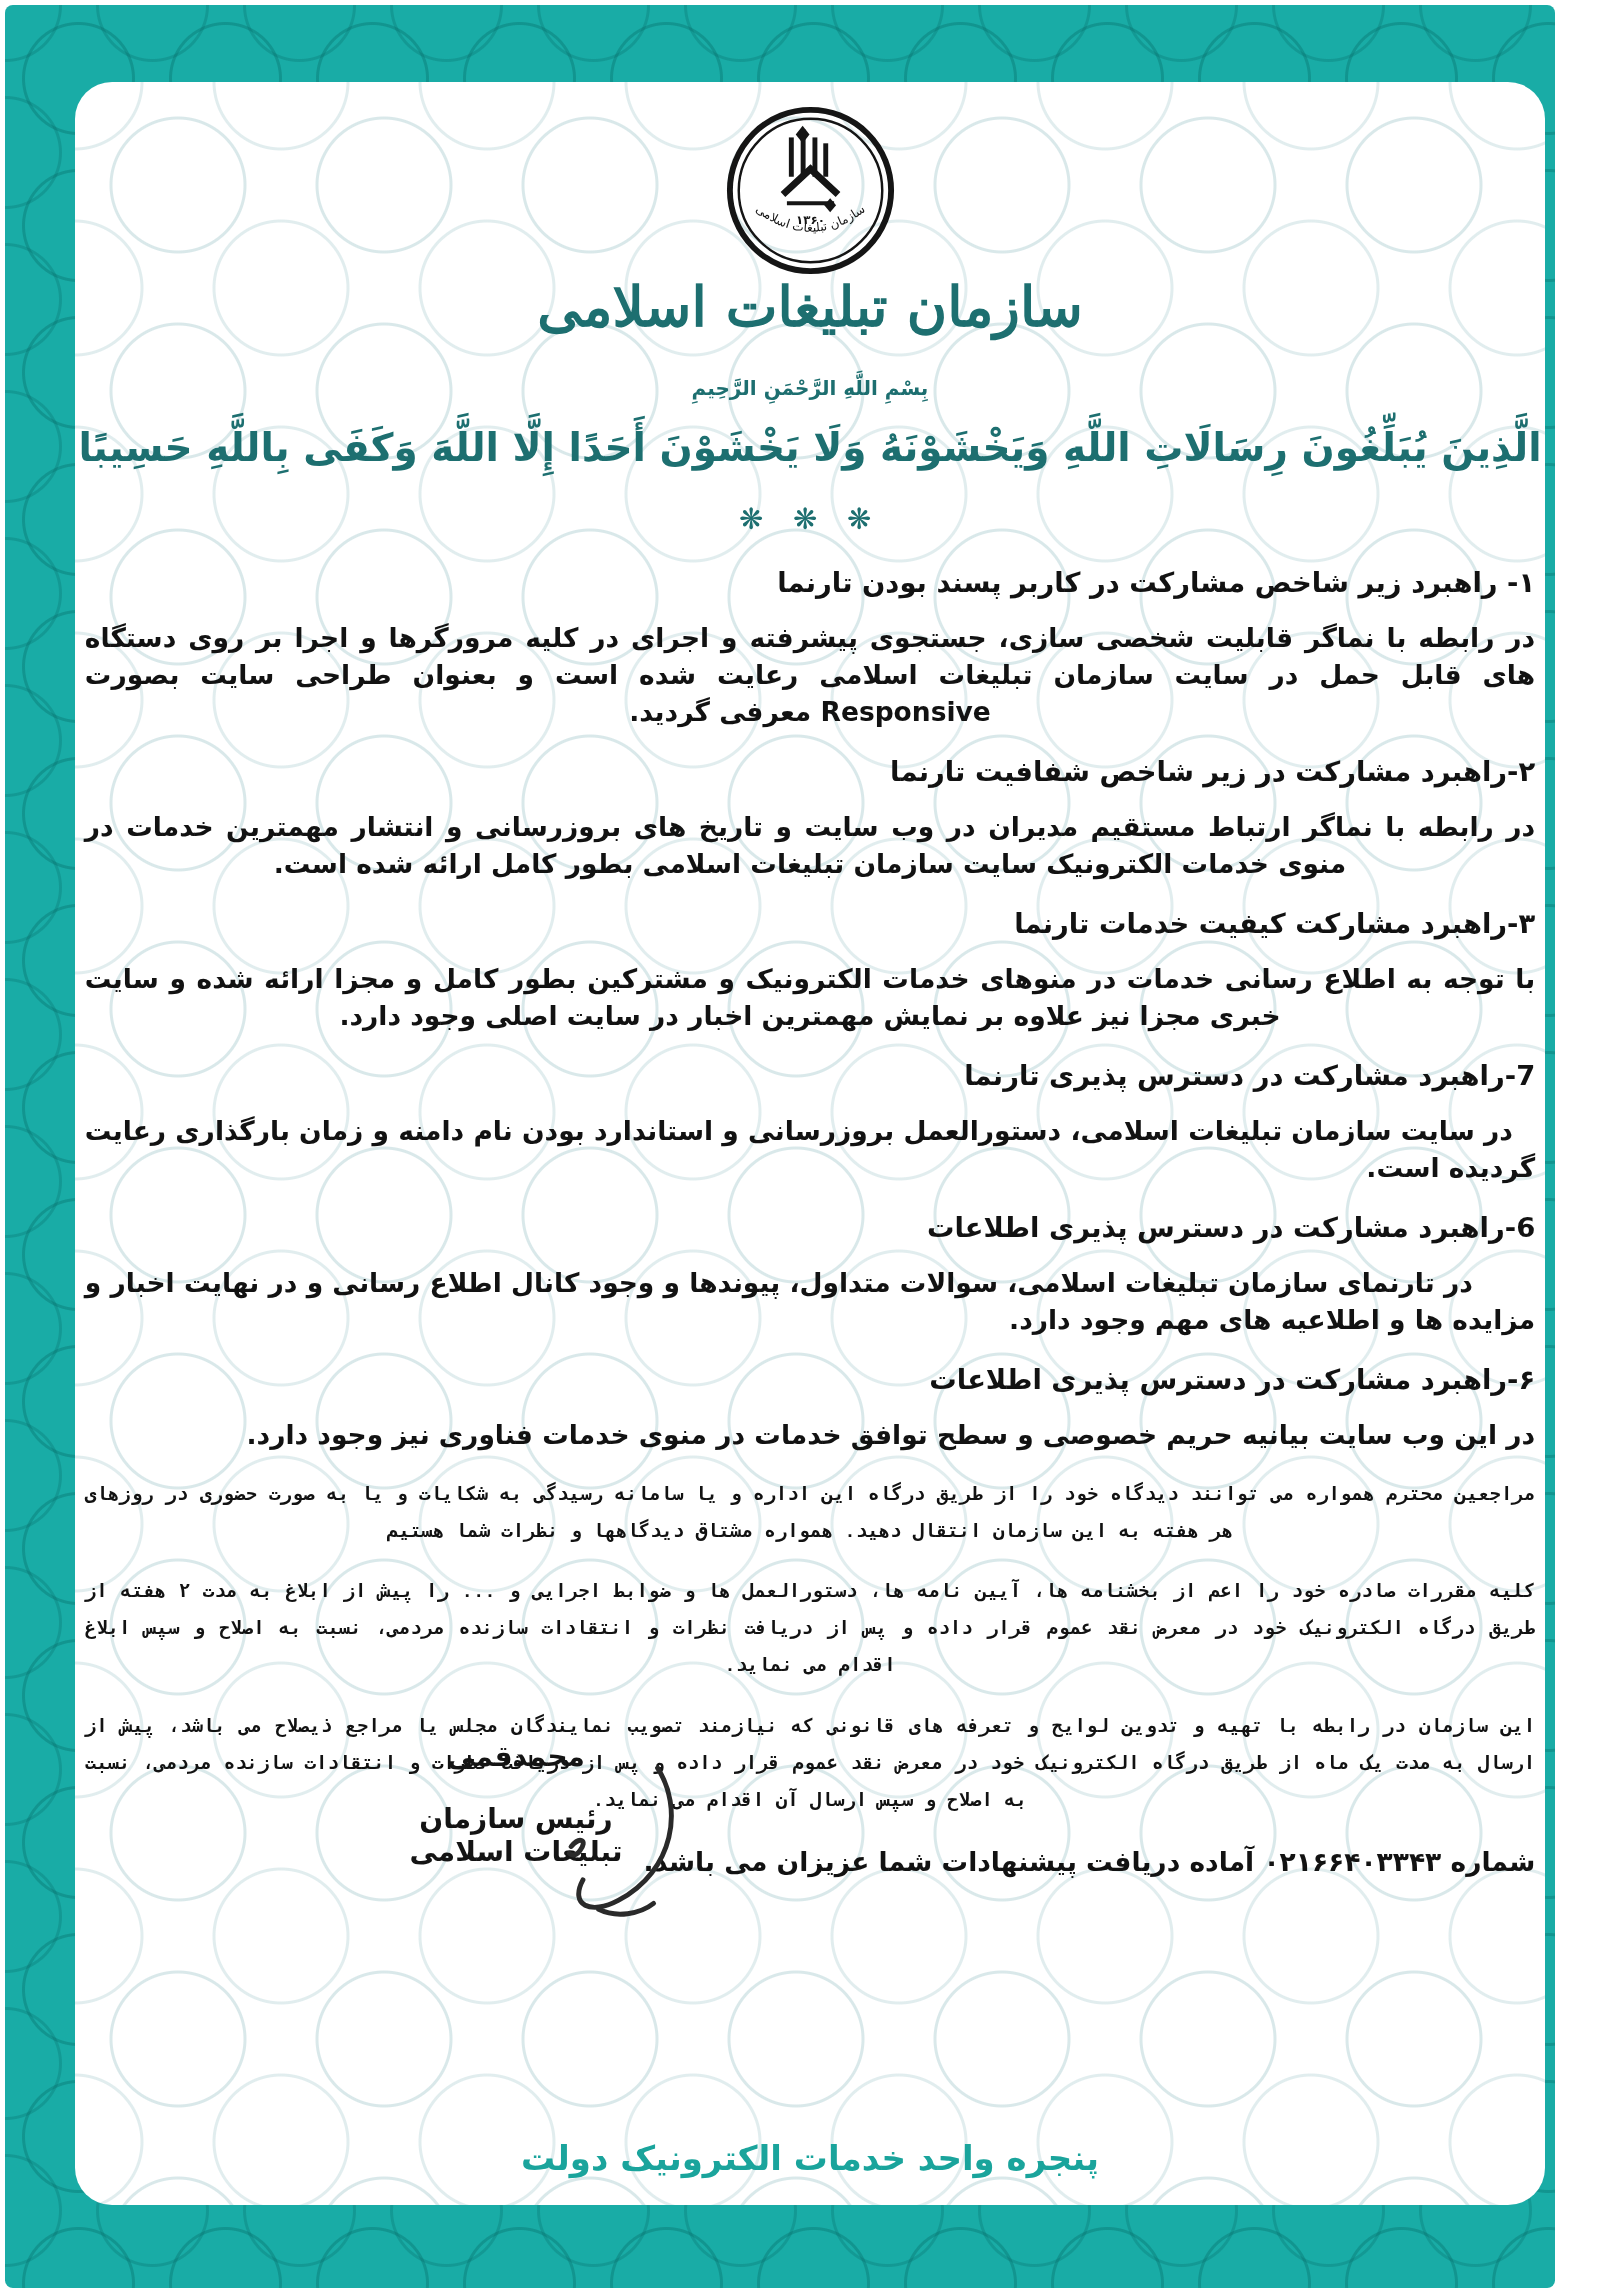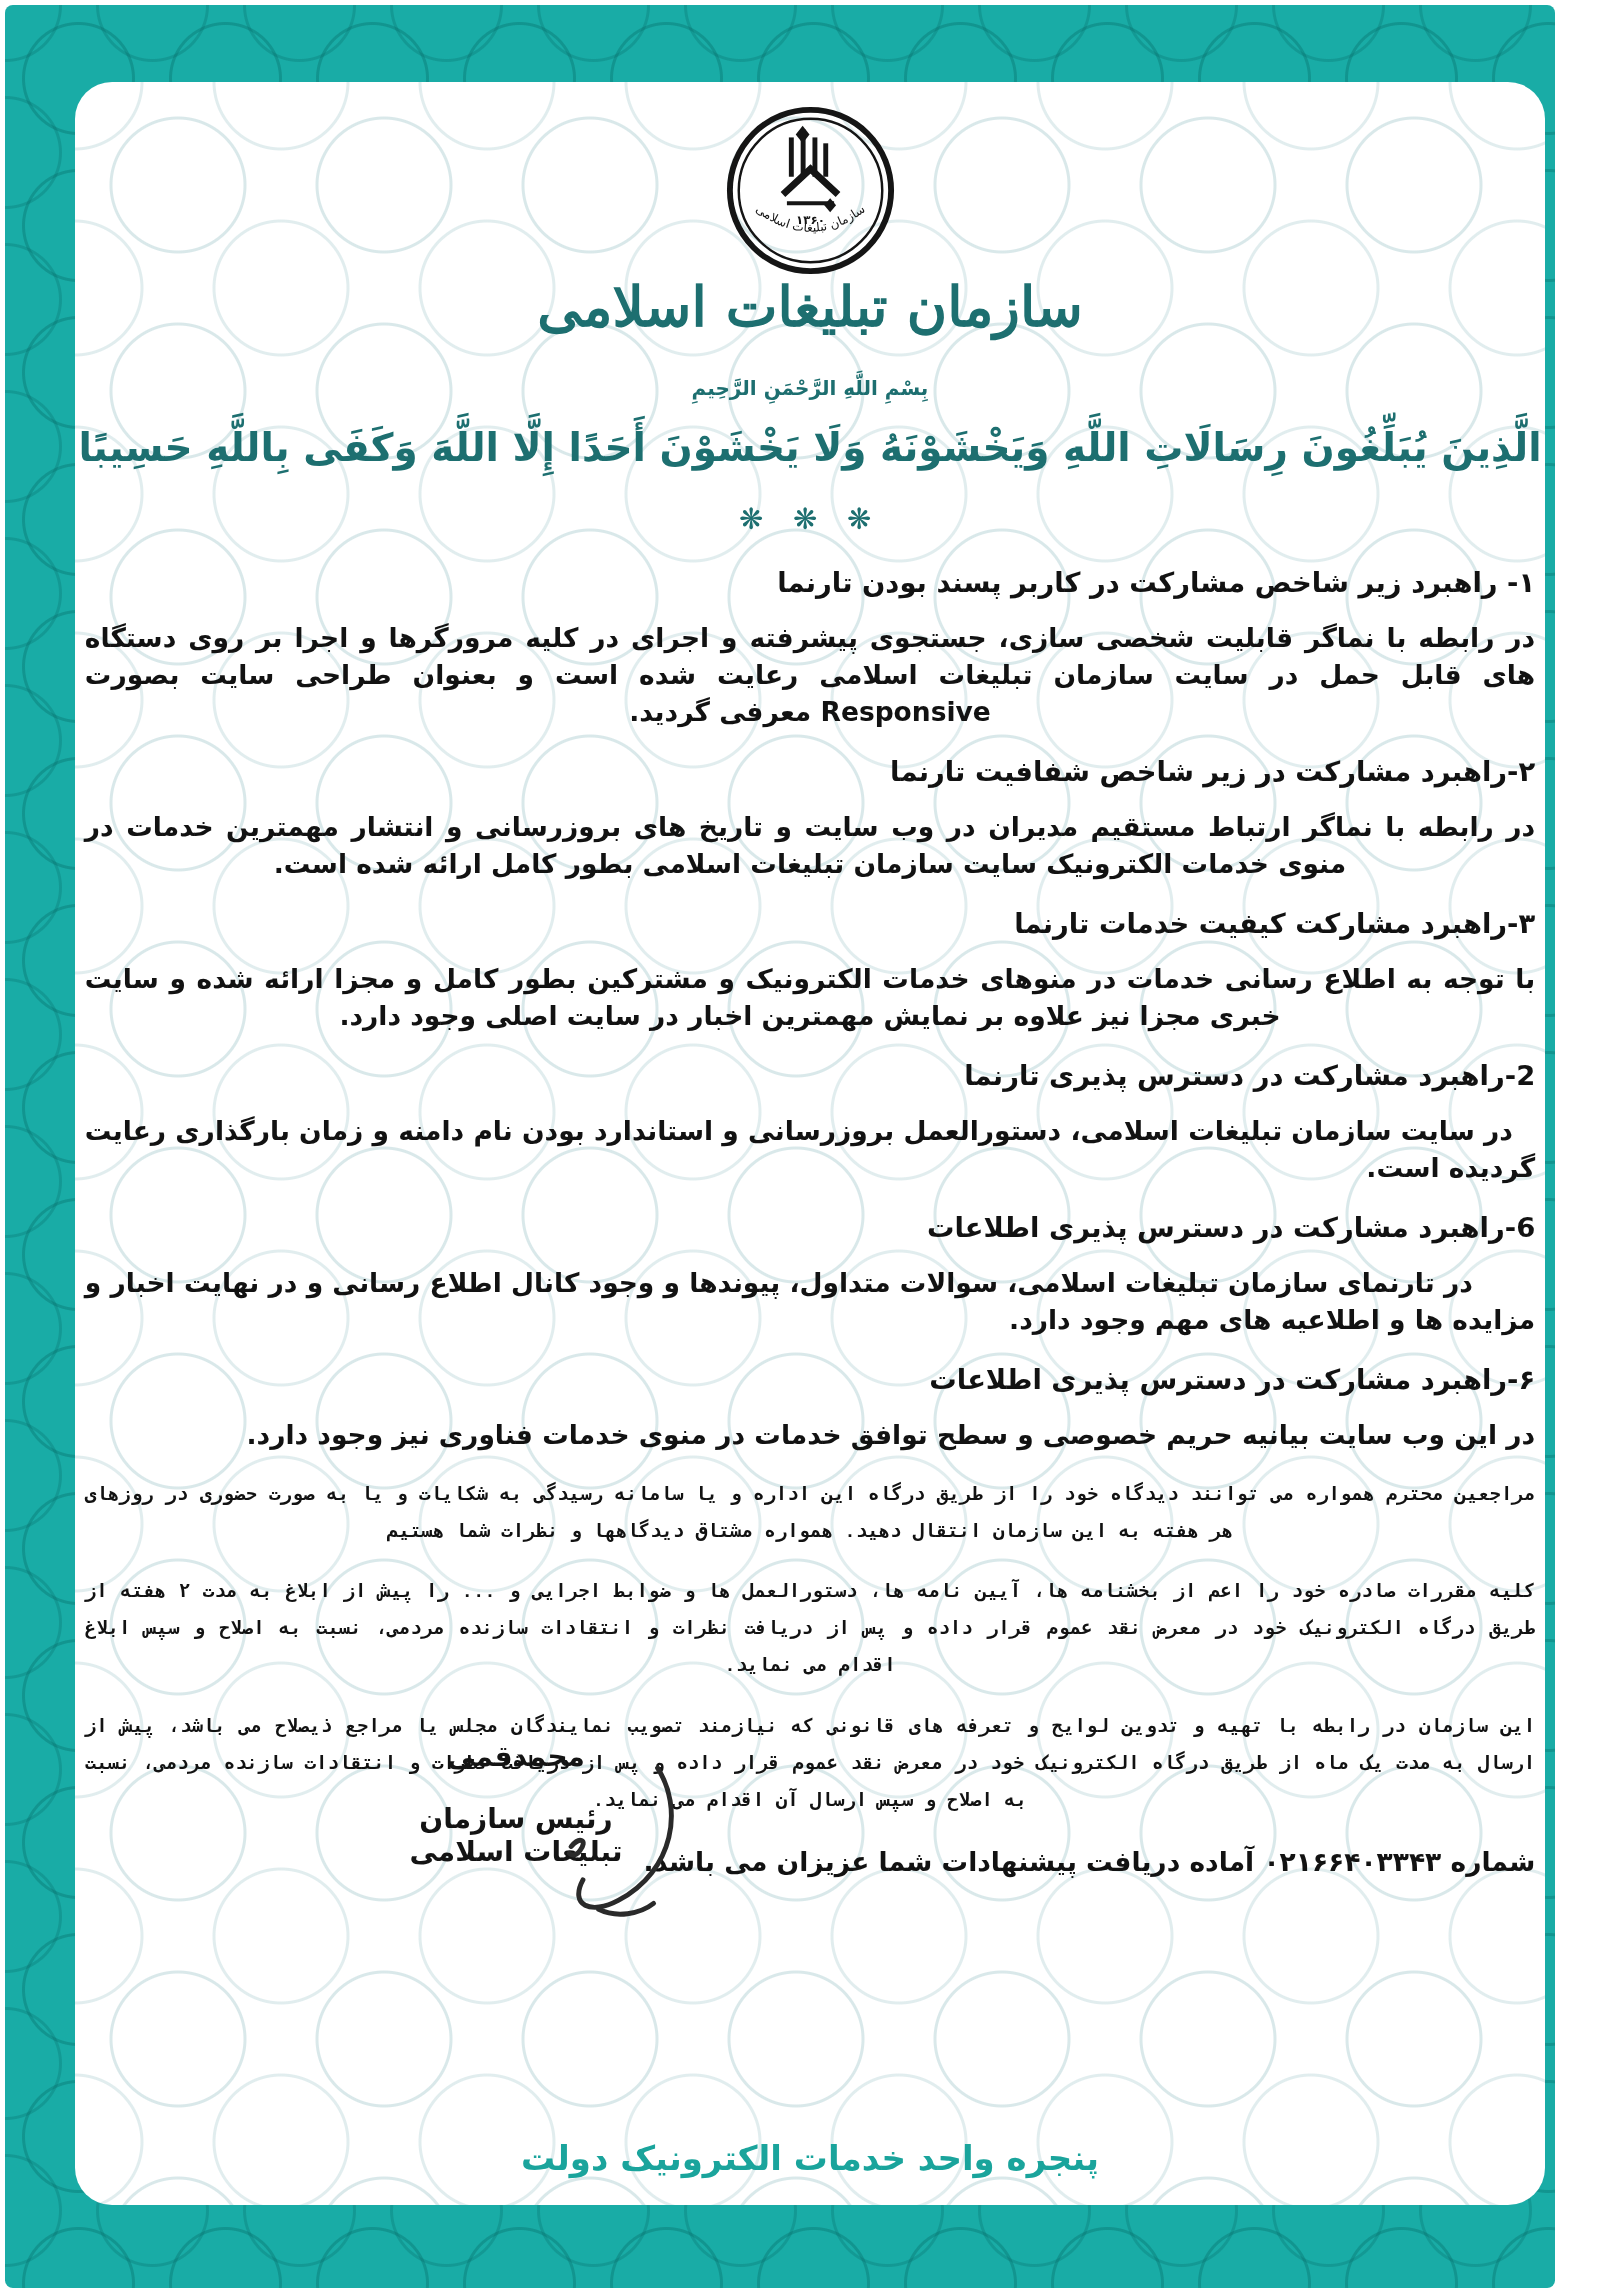--- a/index.html
+++ b/index.html
@@ -134,21 +134,21 @@
 
       <p class="section-h">۱- راهبرد زیر شاخص مشارکت در کاربر پسند بودن تارنما</p>
       <p class="section-p">در رابطه با نماگر قابلیت شخصی سازی، جستجوی پیشرفته و اجرای در کلیه مرورگرها و اجرا بر روی دستگاه های قابل حمل در سایت سازمان تبلیغات اسلامی  رعایت شده است و بعنوان طراحی سایت بصورت Responsive معرفی گردید.</p>
 
       <p class="section-h">۲-راهبرد مشارکت در زیر شاخص شفافیت تارنما</p>
       <p class="section-p">در رابطه با نماگر ارتباط مستقیم مدیران در وب سایت و تاریخ های بروزرسانی و انتشار مهمترین خدمات در منوی خدمات الکترونیک سایت سازمان تبلیغات اسلامی بطور کامل ارائه شده است.</p>
 
       <p class="section-h">۳-راهبرد مشارکت کیفیت خدمات تارنما</p>
       <p class="section-p">با توجه به اطلاع رسانی خدمات در منوهای خدمات الکترونیک و مشترکین بطور کامل و مجزا ارائه شده و سایت خبری مجزا نیز علاوه بر نمایش مهمترین اخبار در سایت اصلی وجود دارد.</p>
 
-      <p class="section-h">2-راهبرد مشارکت در دسترس پذیری تارنما</p>
+      <p class="section-h">7-راهبرد مشارکت در دسترس پذیری تارنما</p>
       <p class="section-p single">در سایت سازمان تبلیغات اسلامی، دستورالعمل بروزرسانی و استاندارد بودن نام دامنه و زمان بارگذاری رعایت گردیده است.</p>
 
       <p class="section-h">6-راهبرد مشارکت در دسترس پذیری اطلاعات</p>
       <p class="section-p single">در تارنمای سازمان تبلیغات اسلامی، سوالات متداول، پیوندها و وجود کانال اطلاع رسانی و در نهایت اخبار و مزایده ها و اطلاعیه های مهم وجود دارد.</p>
 
       <p class="section-h">۶-راهبرد مشارکت در دسترس پذیری اطلاعات</p>
       <p class="section-p single">در این وب سایت بیانیه حریم خصوصی و سطح توافق خدمات در منوی خدمات فناوری نیز وجود دارد.</p>
 
       <p class="closing-p">مراجعین محترم همواره می توانند دیدگاه خود را از طریق درگاه این اداره و یا سامانه رسیدگی به شکایات و یا به صورت حضوری در روزهای هر هفته به این سازمان انتقال دهید. همواره مشتاق دیدگاهها و نظرات شما هستیم</p>
       <p class="closing-p">کلیه مقررات صادره خود را اعم از بخشنامه ها، آیین نامه ها، دستورالعمل ها و ضوابط اجرایی و ... را پیش از ابلاغ به مدت ۲ هفته از طریق درگاه الکترونیک خود در معرض نقد عموم قرار داده و پس از دریافت نظرات و انتقادات سازنده مردمی، نسبت به اصلاح و سپس ابلاغ اقدام می نماید.</p>

